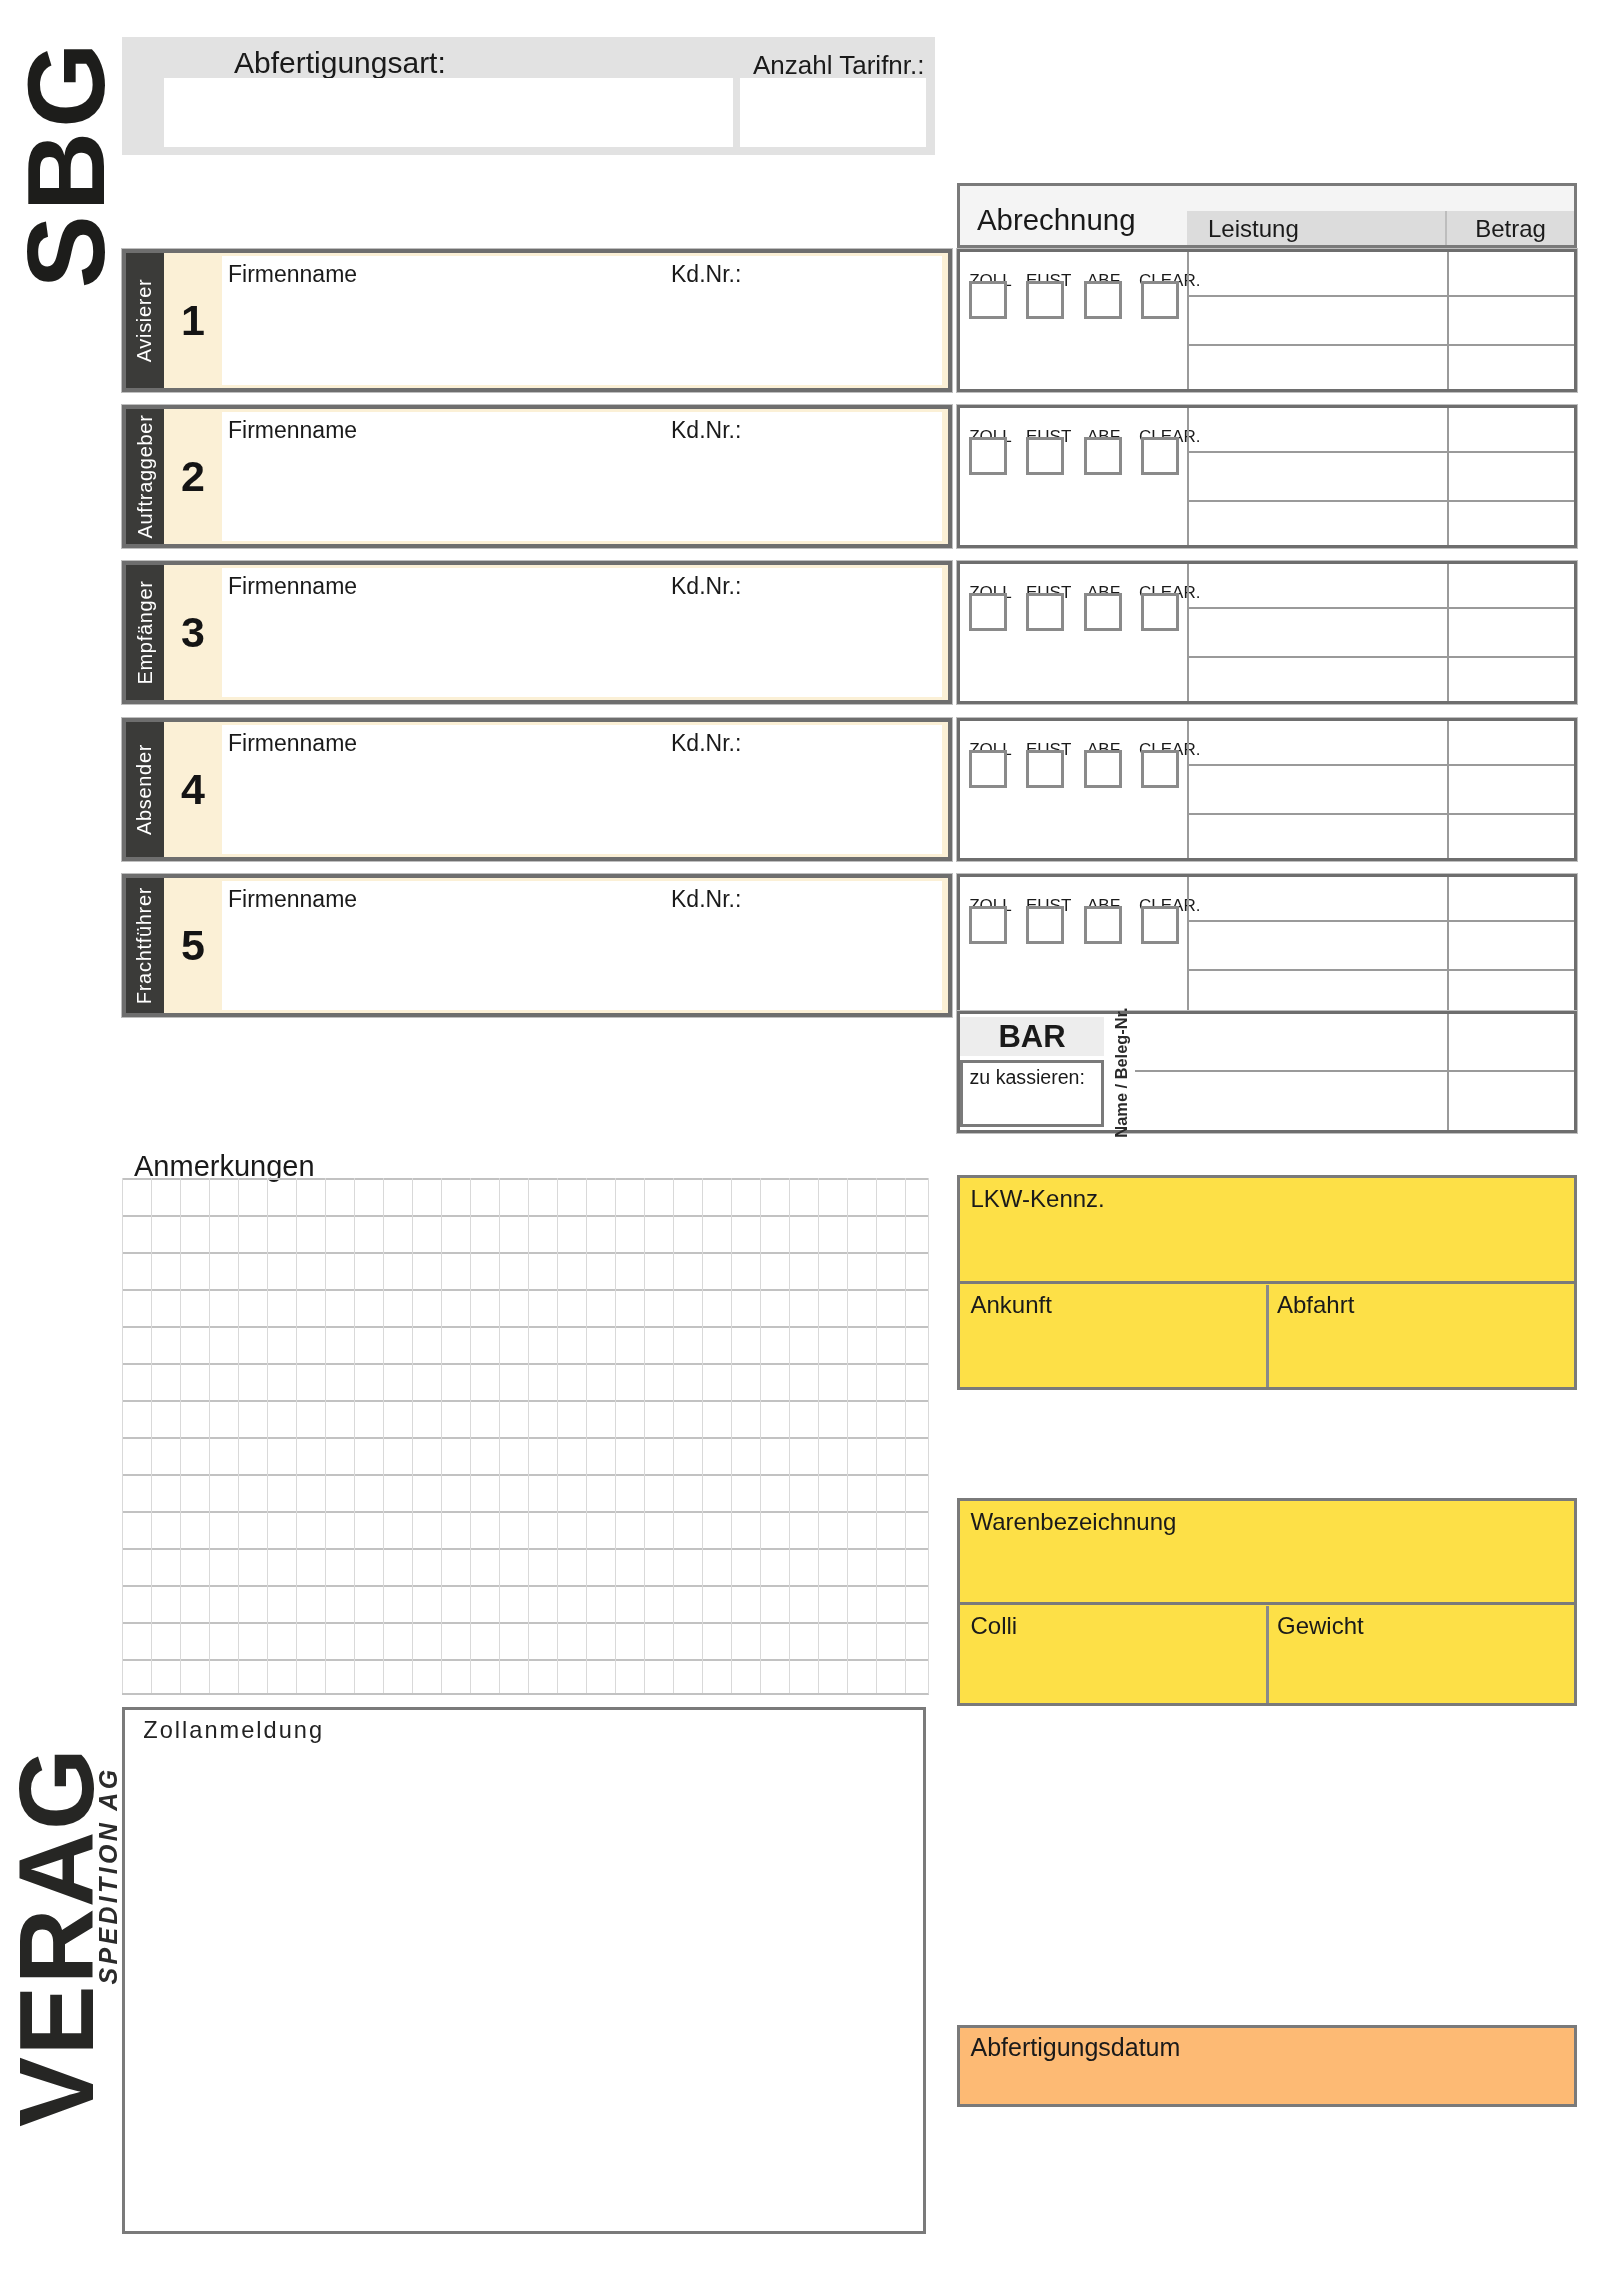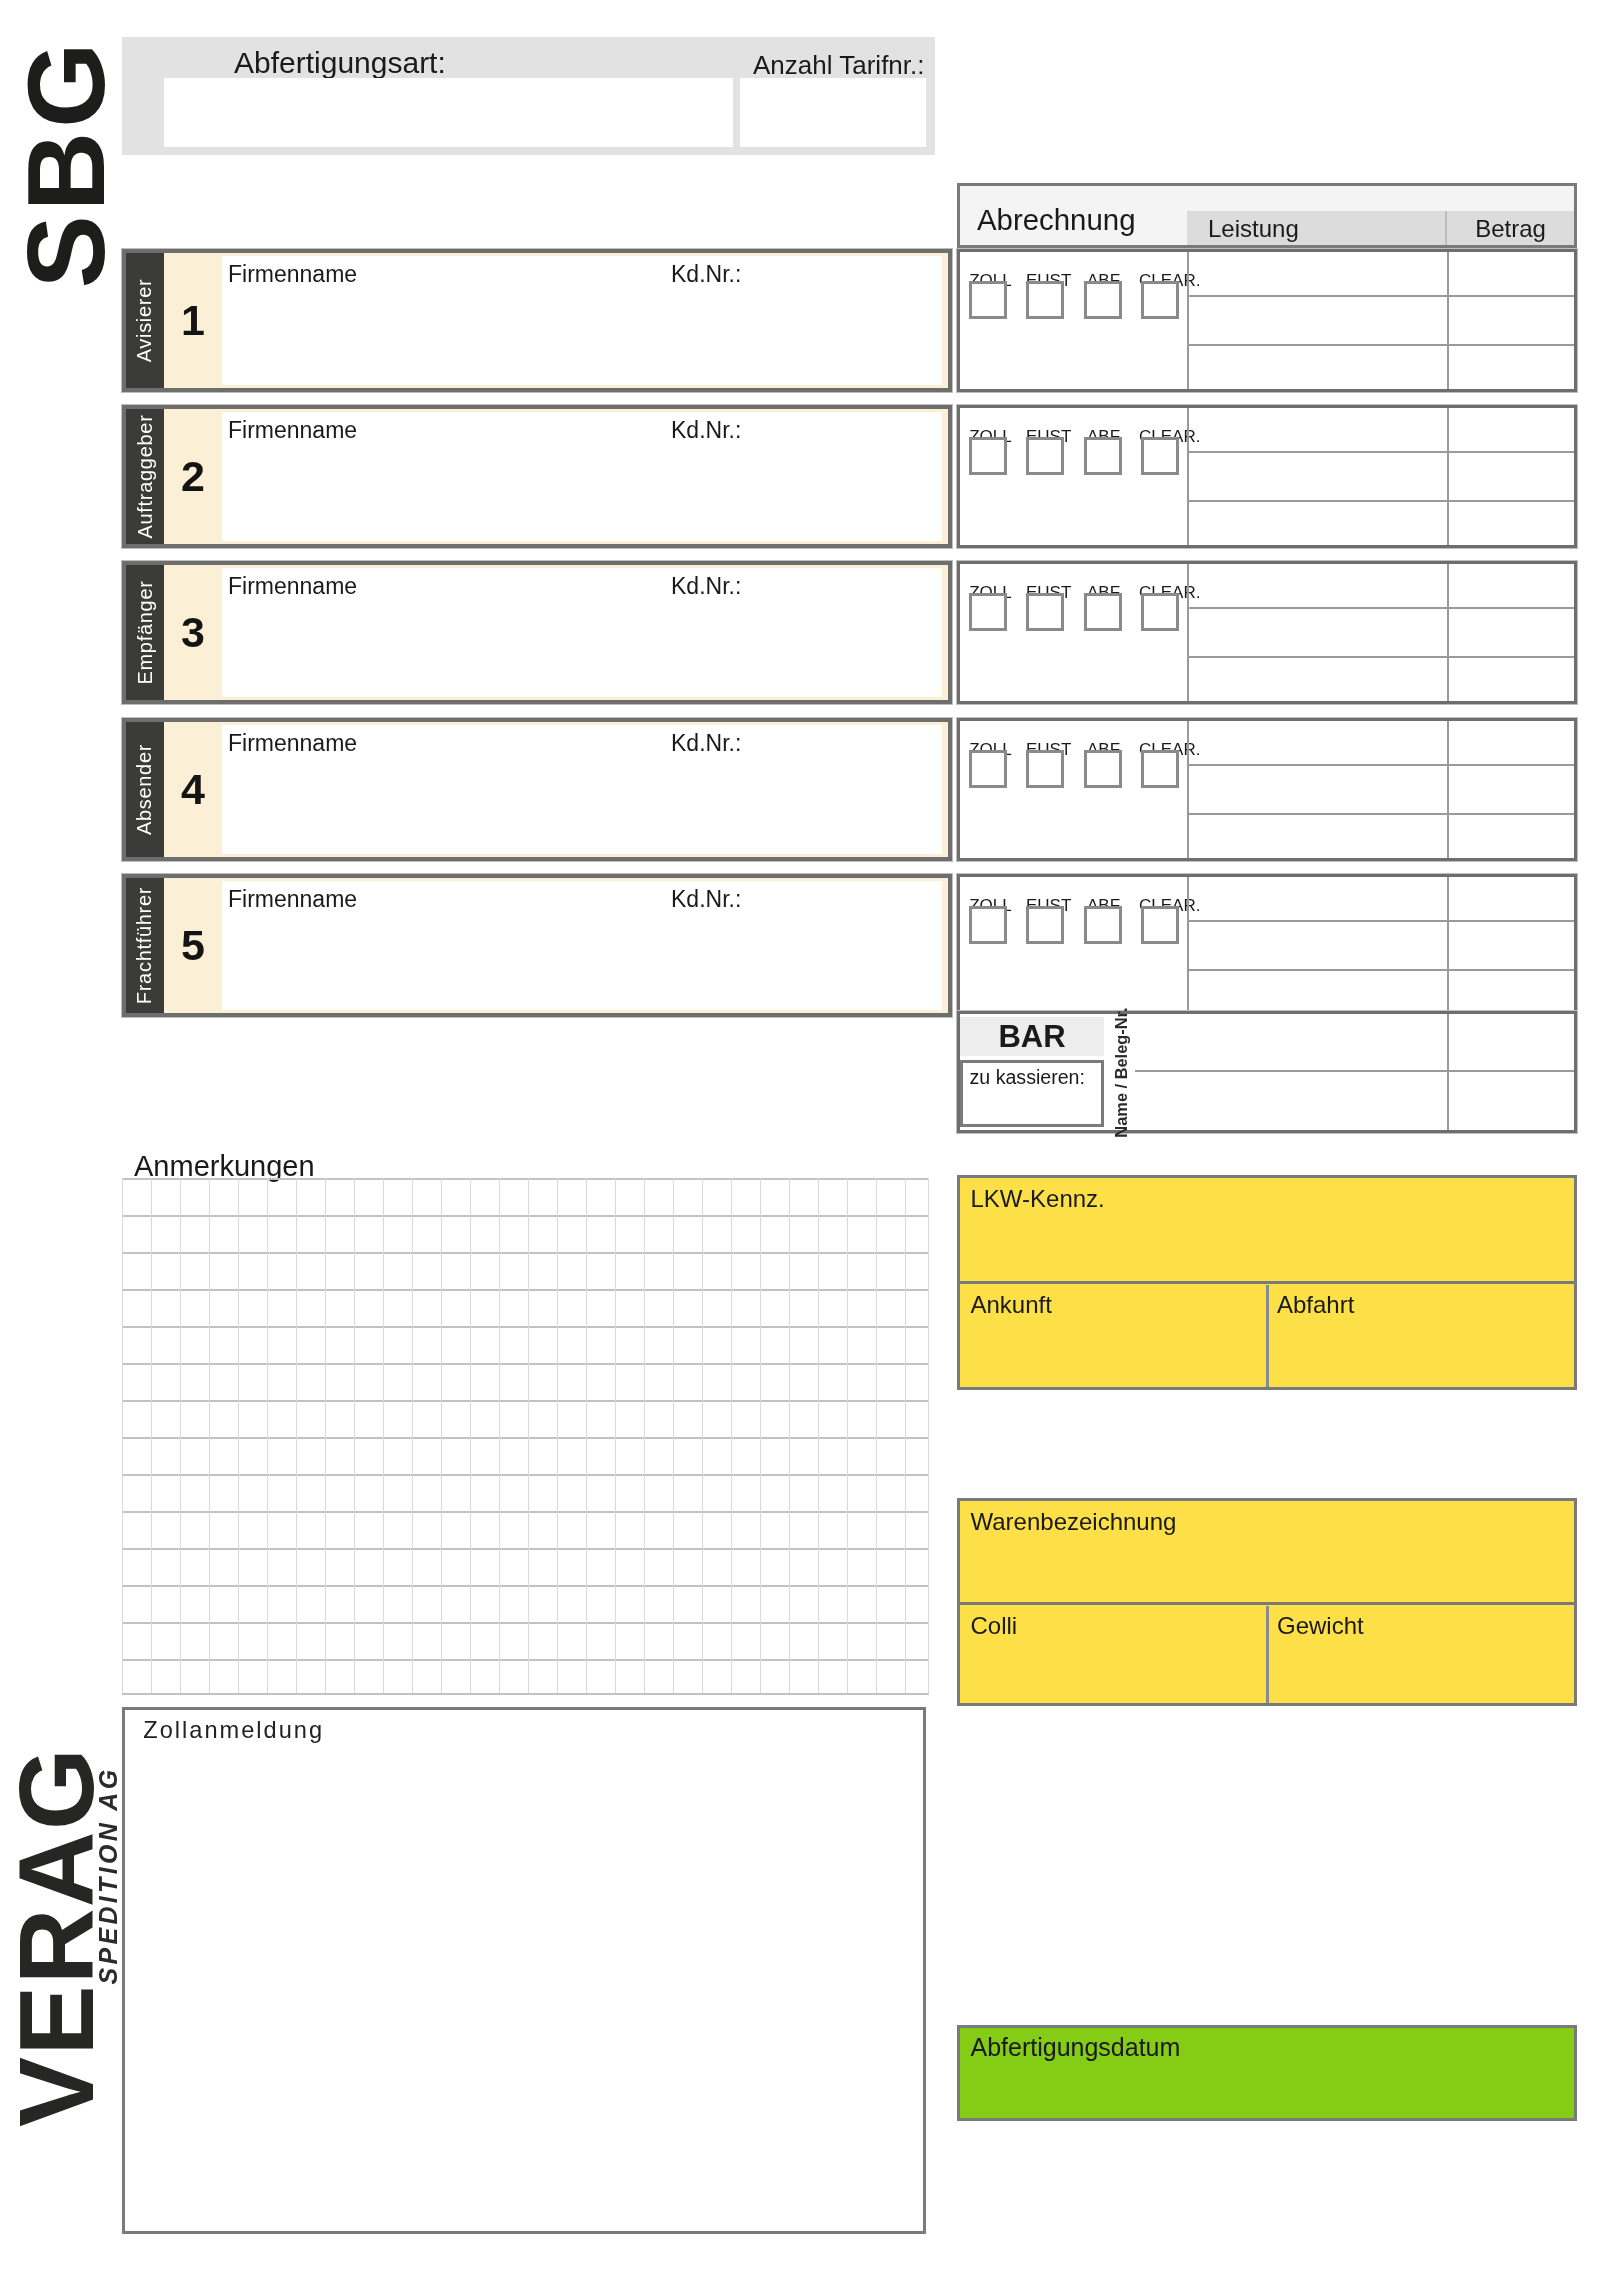--- a/index.html
+++ b/index.html
@@ -103,21 +103,21 @@
   .lkw-block .il-bl{left:10.5px;top:113px;}
   .lkw-block .il-br{left:317px;top:113px;}
   .waren-block .il-bl{left:10.5px;top:111px;}
   .waren-block .il-br{left:317px;top:111px;}
 
   
   .zoll-box{left:122px;top:1707px;width:804px;height:527px;border:3.3px solid #7a7a7a;background:#fff;box-sizing:border-box;}
   .zoll-box span{position:absolute;left:18.3px;top:6.5px;font-size:23.6px;letter-spacing:2px;color:#222;}
 
   
-  .abfdatum-box{left:957px;top:2025px;width:620px;height:96px;border:3.9px solid #7a7a7a;background:#84cc16;box-sizing:border-box;}
+  .abfdatum-box{left:957px;top:2025px;width:620px;height:82px;border:3.9px solid #7a7a7a;background:#fdba74;box-sizing:border-box;}
   .sachb-box{left:957px;top:2111px;width:620px;height:124px;border:3.9px solid #7a7a7a;background:#fff;box-sizing:border-box;}
   .abfdatum-box span,.sachb-box span{position:absolute;left:10.5px;top:5.2px;font-size:25px;}
 </style>
 </head>
 <body>
 
 <div class="page">
 
   <div class="abs vflex sbg-logo">
     <span class="vtext">SBG</span>

